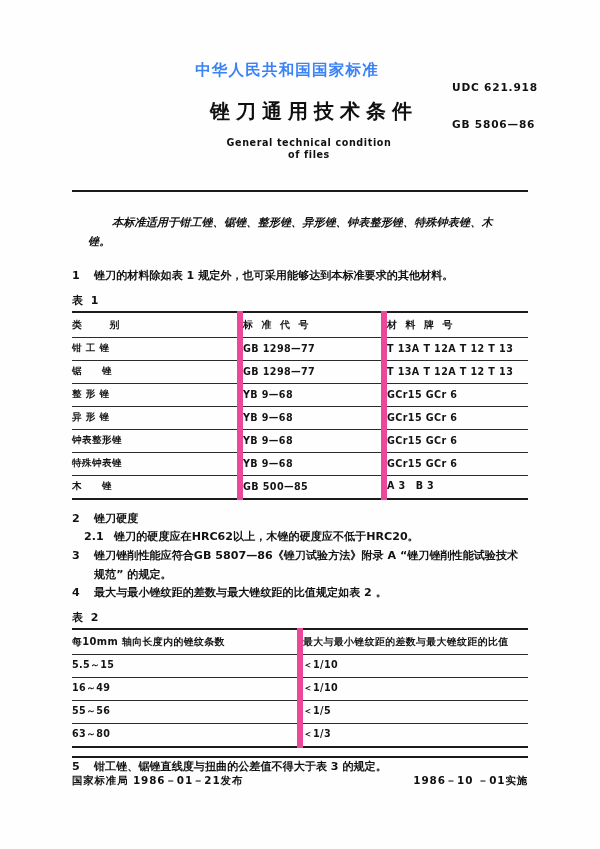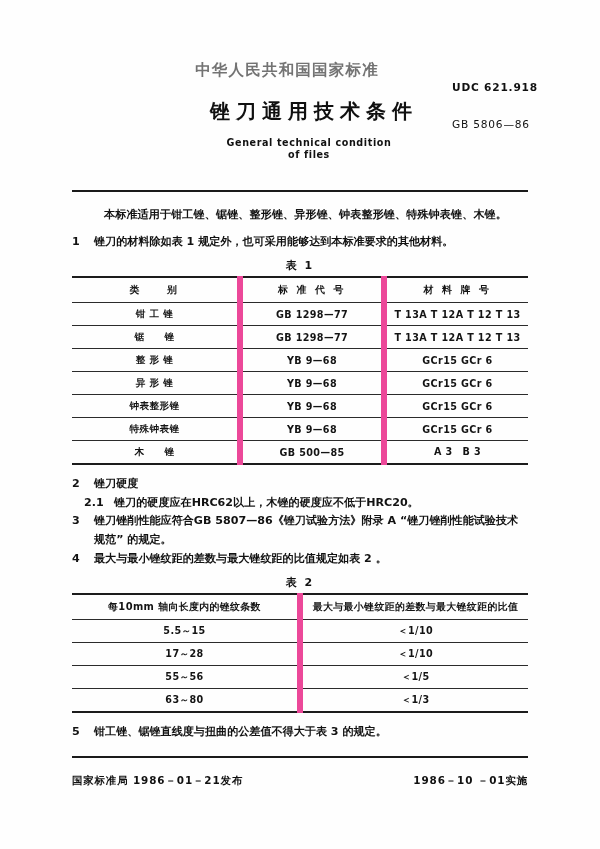--- a/index.html
+++ b/index.html
@@ -31,21 +31,21 @@
     position: absolute;
     left: 0;
     top: 60px;
     width: 560px;
     text-align: center;
     padding-left: 14px;
     box-sizing: border-box;
     font-size: 15.5px;
     font-weight: bold;
     letter-spacing: 1.2px;
-    color: #737373;
+    color: #3b82f6;
   }
   .doc-title {
     position: absolute;
     left: 0;
     top: 98px;
     width: 600px;
     text-align: center;
     padding-left: 28px;
     box-sizing: border-box;
     font-size: 20px;
@@ -77,21 +77,21 @@
     font-weight: bold;
     letter-spacing: 0.8px;
     color: #111111;
     white-space: nowrap;
   }
   .gbno {
     position: absolute;
     left: 452px;
     top: 118px;
     font-size: 10.6px;
-    font-weight: normal;
+    font-weight: bold;
     letter-spacing: 0.8px;
     color: #111111;
     white-space: nowrap;
   }
 
   
   .rule-top {
     position: absolute;
     left: 72px;
     top: 190px;
@@ -113,22 +113,23 @@
     position: absolute;
     left: 72px;
     top: 198px;
     width: 456px;
   }
   .para {
     font-size: 11.1px;
     line-height: 18.6px;
     color: #121212;
     letter-spacing: 0.1px;
-    margin: 8px;
-    font-weight: bold;
+    margin: 16px;
+    font-weight: bold;
+    font-style: italic;
   }
   .para.indent {
     text-indent: 24px;
   }
   .clause {
     display: flex;
     align-items: flex-start;
     font-size: 11.1px;
     line-height: 18.6px;
     font-weight: bold;
@@ -142,38 +143,38 @@
   .clause .num.sub {
     min-width: 30px;
     padding-left: 12px;
     box-sizing: content-box;
   }
   .clause .txt {
     flex: 1 1 auto;
   }
 
   .table-caption {
-    text-align: center;
+    text-align: left;
     font-size: 11px;
     font-weight: bold;
     letter-spacing: 2px;
     color: #121212;
     margin: 7px 0 3px 0;
   }
 
   
   table.std {
     border-collapse: collapse;
     width: 456px;
     table-layout: fixed;
   }
   table.std td, table.std th {
     border: 0;
     border-bottom: 1px solid #2b2b2b;
-    text-align: center;
+    text-align: left;
     vertical-align: middle;
     font-size: 9.6px;
     font-weight: bold;
     color: #141414;
     padding: 0;
     height: 22px;
     letter-spacing: 0.4px;
   }
   table.std thead th {
     border-top: 2px solid #1c1c1c;
@@ -329,21 +330,21 @@
           <th style="letter-spacing:0.4px;">每10mm 轴向长度内的锉纹条数</th>
           <th class="vline" style="letter-spacing:0.4px;">最大与最小锉纹距的差数与最大锉纹距的比值</th>
         </tr>
       </thead>
       <tbody>
         <tr>
           <td>5.5～15</td>
           <td class="vline">＜1/10</td>
         </tr>
         <tr>
-          <td>17～28</td>
+          <td>16～49</td>
           <td class="vline">＜1/10</td>
         </tr>
         <tr>
           <td>55～56</td>
           <td class="vline">＜1/5</td>
         </tr>
         <tr>
           <td>63～80</td>
           <td class="vline">＜1/3</td>
         </tr>

